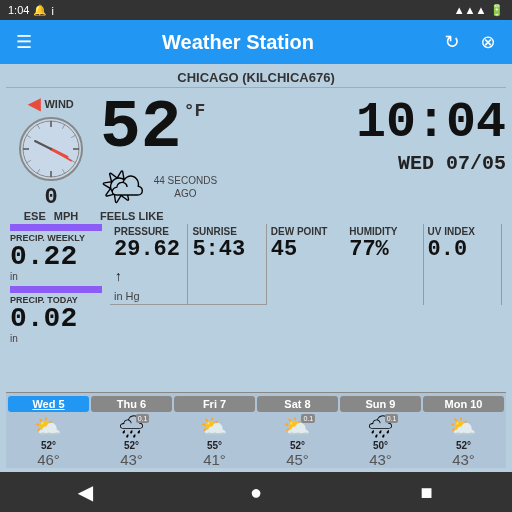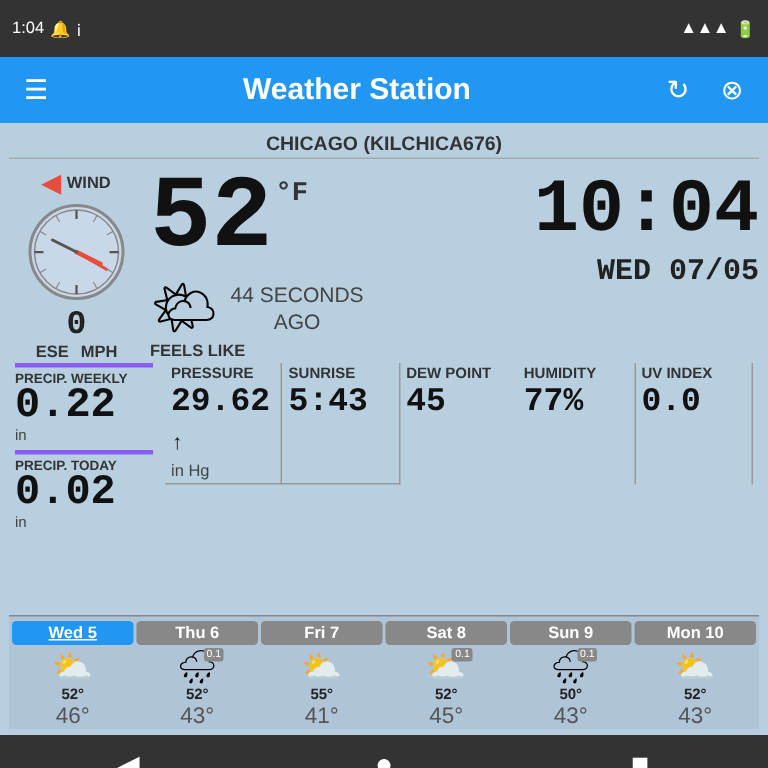--- a/index.html
+++ b/index.html
@@ -13,21 +13,21 @@
 
     
     #status-bar {
       background: #333;
       color: #fff;
       font-size: 11px;
       padding: 2px 8px;
       display: flex;
       justify-content: space-between;
       align-items: center;
-      height: 38px;
+      height: 20px;
     }
     .status-left { display: flex; gap: 4px; align-items: center; }
     .status-right { display: flex; gap: 4px; align-items: center; }
 
     
     #top-bar {
       background: #2196F3;
       color: #fff;
       display: flex;
       align-items: center;
@@ -150,21 +150,21 @@
     #weather-icon-row {
       display: flex;
       align-items: center;
       gap: 8px;
       margin-top: 4px;
     }
     .weather-icon-large {
       font-size: 36px;
     }
     #ago-text {
-      font-size: 14px;
+      font-size: 10px;
       color: #444;
       line-height: 1.3;
       text-align: center;
     }
     #feels-like {
       font-size: 11px;
       color: #333;
       font-weight: bold;
       margin-top: 2px;
     }
@@ -203,21 +203,21 @@
       font-weight: bold;
       font-family: 'Courier New', monospace;
       color: #111;
       line-height: 1.2;
     }
     .metric-unit {
       font-size: 11px;
       color: #444;
     }
     .precip-section {
-      border-top: 3px solid #8b5cf6;
+      border-top: 7px solid #8b5cf6;
       padding-top: 2px;
       margin-bottom: 2px;
     }
     .precip-label {
       font-size: 9px;
       font-weight: bold;
       color: #333;
       text-transform: uppercase;
     }
     .precip-value {

